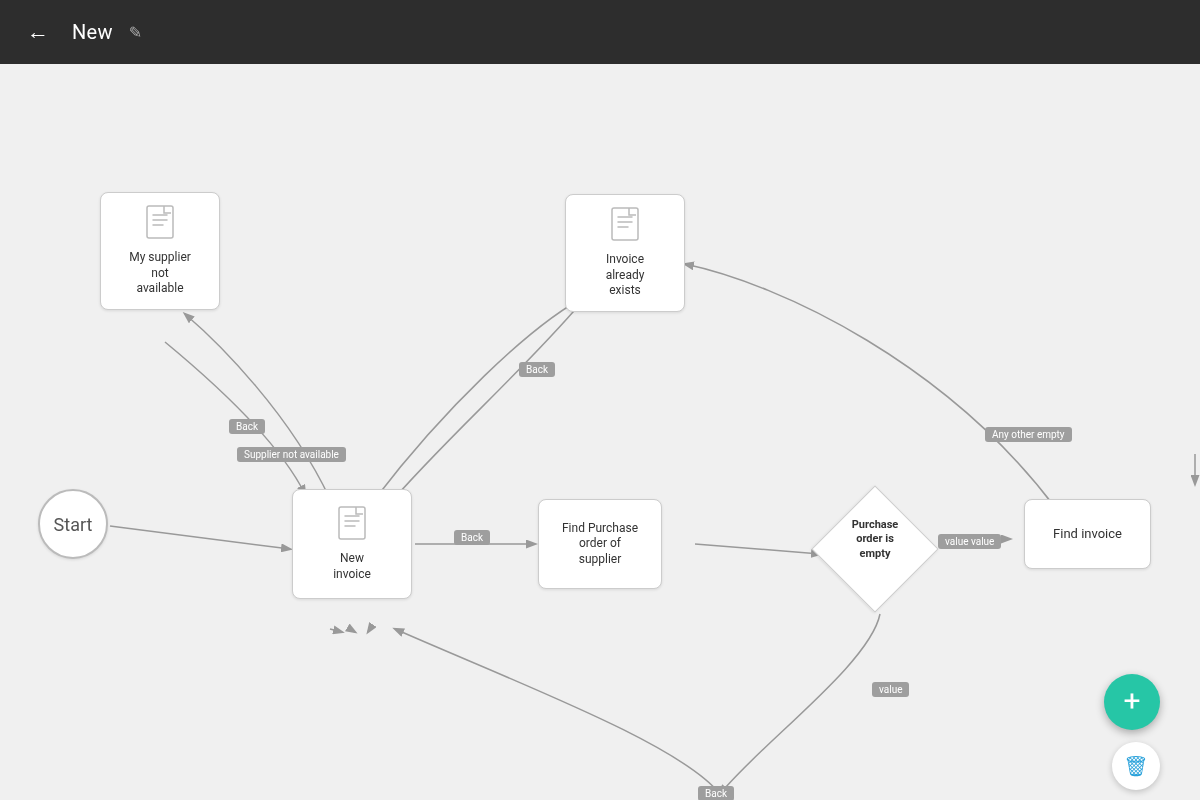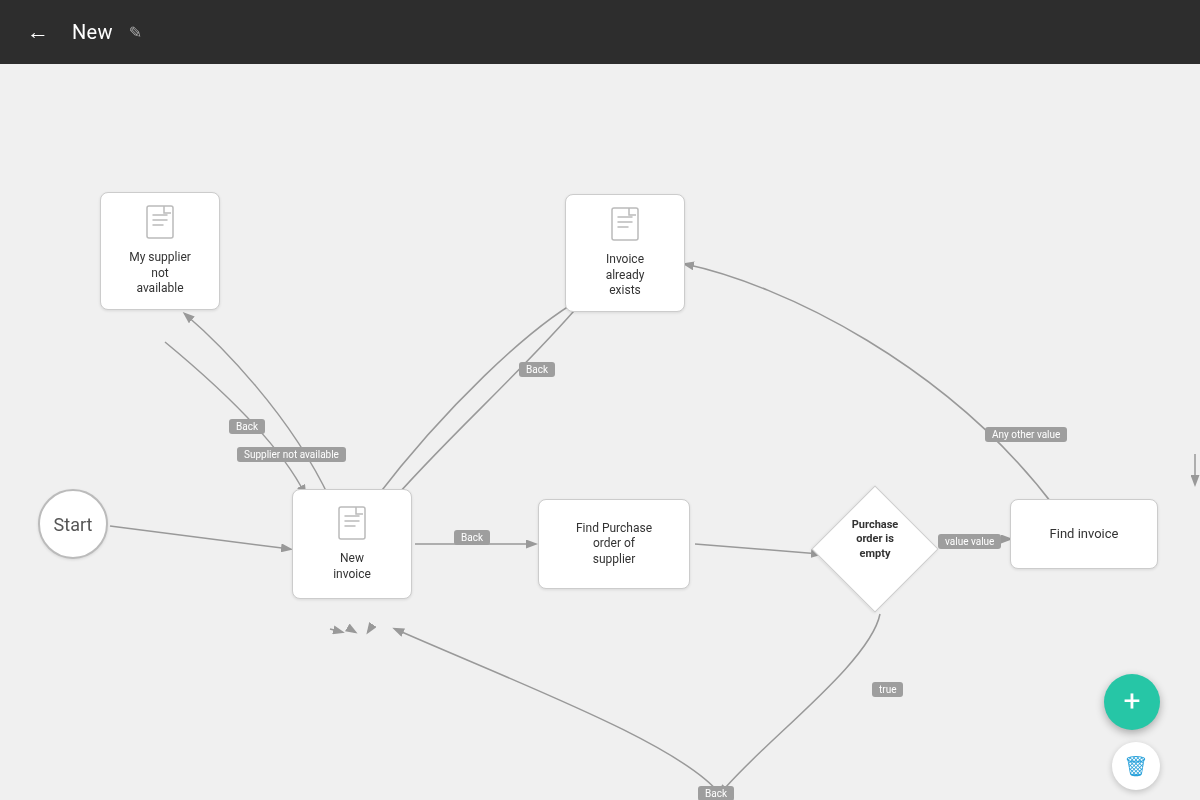--- a/index.html
+++ b/index.html
@@ -270,32 +270,32 @@
       <span class="node-icon" style="font-size: unset;"><svg width="28" height="34" viewBox="0 0 28 34" fill="none" xmlns="http://www.w3.org/2000/svg">
       <rect x="1" y="1" width="26" height="32" rx="2" stroke="#bbb" stroke-width="1.5" fill="white"></rect>
       <path d="M7 10h14M7 15h14M7 20h10" stroke="#bbb" stroke-width="1.5" stroke-linecap="round"></path>
       <path d="M18 1v7h7" stroke="#bbb" stroke-width="1.5"></path>
     </svg></span>
       <span class="node-label" style="font-size:12px;">New<br>invoice</span>
     </div>
   </div>
 
   <div class="node" style="left: 538px; top: 435px;">
-    <div class="node-box" style="width: 152px; min-height: 90px;">
+    <div class="node-box" style="width: 124px; min-height: 90px;">
       <span class="node-label" style="font-size:12px;">Find Purchase<br>order of<br>supplier</span>
     </div>
   </div>
 
   <div class="node-diamond-wrapper" style="position: absolute; left: 820px; top: 420px;">
     <div class="node-diamond"></div>
     <span class="node-diamond-label">Purchase<br>order is<br>empty</span>
   </div>
 
   <div class="node" style="left: 1010px; top: 435px;">
-    <div class="node-box" style="width: 148px; min-height: 70px;">
+    <div class="node-box" style="width: 127px; min-height: 70px; margin-left: 14px;">
       <span class="node-label" style="font-size:13px;">Find invoice</span>
     </div>
   </div>
 
   <div class="edge-label" style="left: 454px; top: 466px;">
     <span>Back</span>
   </div>
 
   <div class="edge-label" style="left: 229px; top: 355px;">
     <span>Back</span>
@@ -307,29 +307,29 @@
 
   <div class="edge-label" style="left: 690, top: 725px; left: 698px; top: 722px;">
     <span>Back</span>
   </div>
 
   <div class="edge-label" style="left: 237px; top: 383px; text-align: center;">
     <span>Supplier not available</span>
   </div>
 
   <div class="edge-label" style="left: 985px; top: 363px;">
-    <span>Any other value</span>
+    <span>Any other empty</span>
   </div>
 
   <div class="edge-label" style="left: 938px; top: 470px;">
     <span>value value</span>
   </div>
 
   <div class="edge-label" style="left: 872px; top: 618px;">
-    <span>true</span>
+    <span>value</span>
   </div>
 
   <div class="fab-add">
     <span style="font-size:30px; line-height:1; margin-top:-2px;">+</span>
   </div>
 
   <div class="fab-delete">
     <span style="font-size:20px;">🗑</span>
   </div>
 

